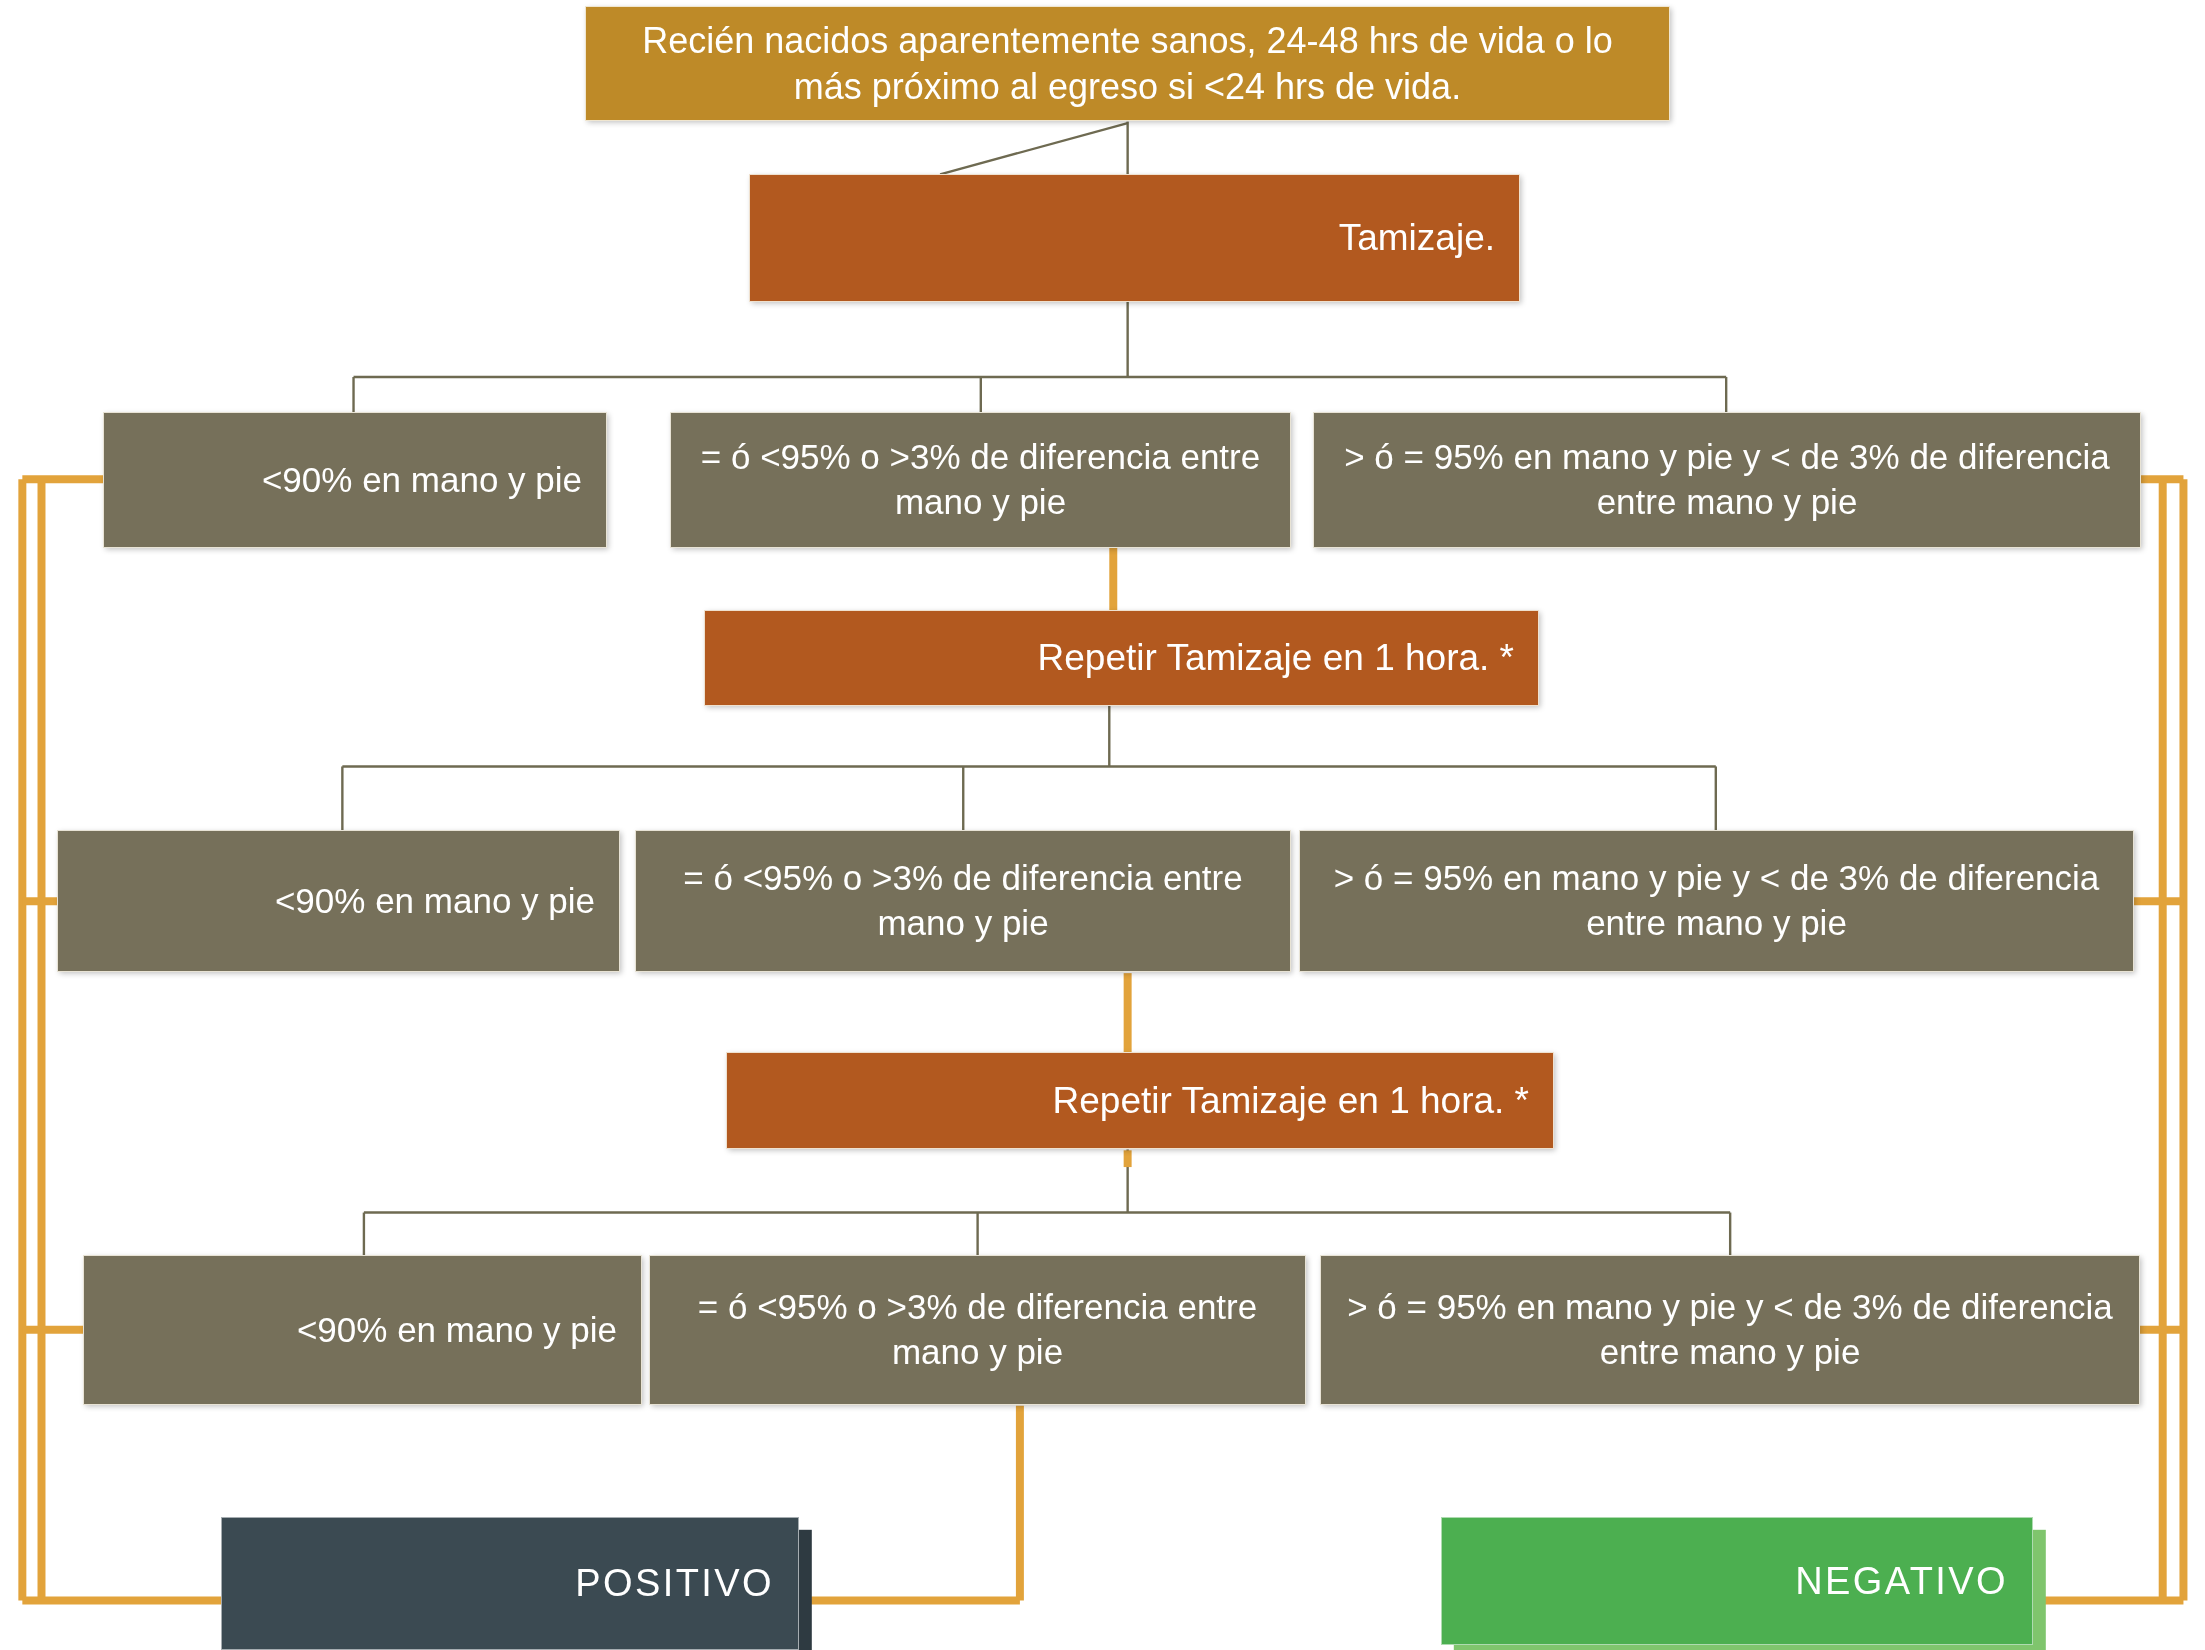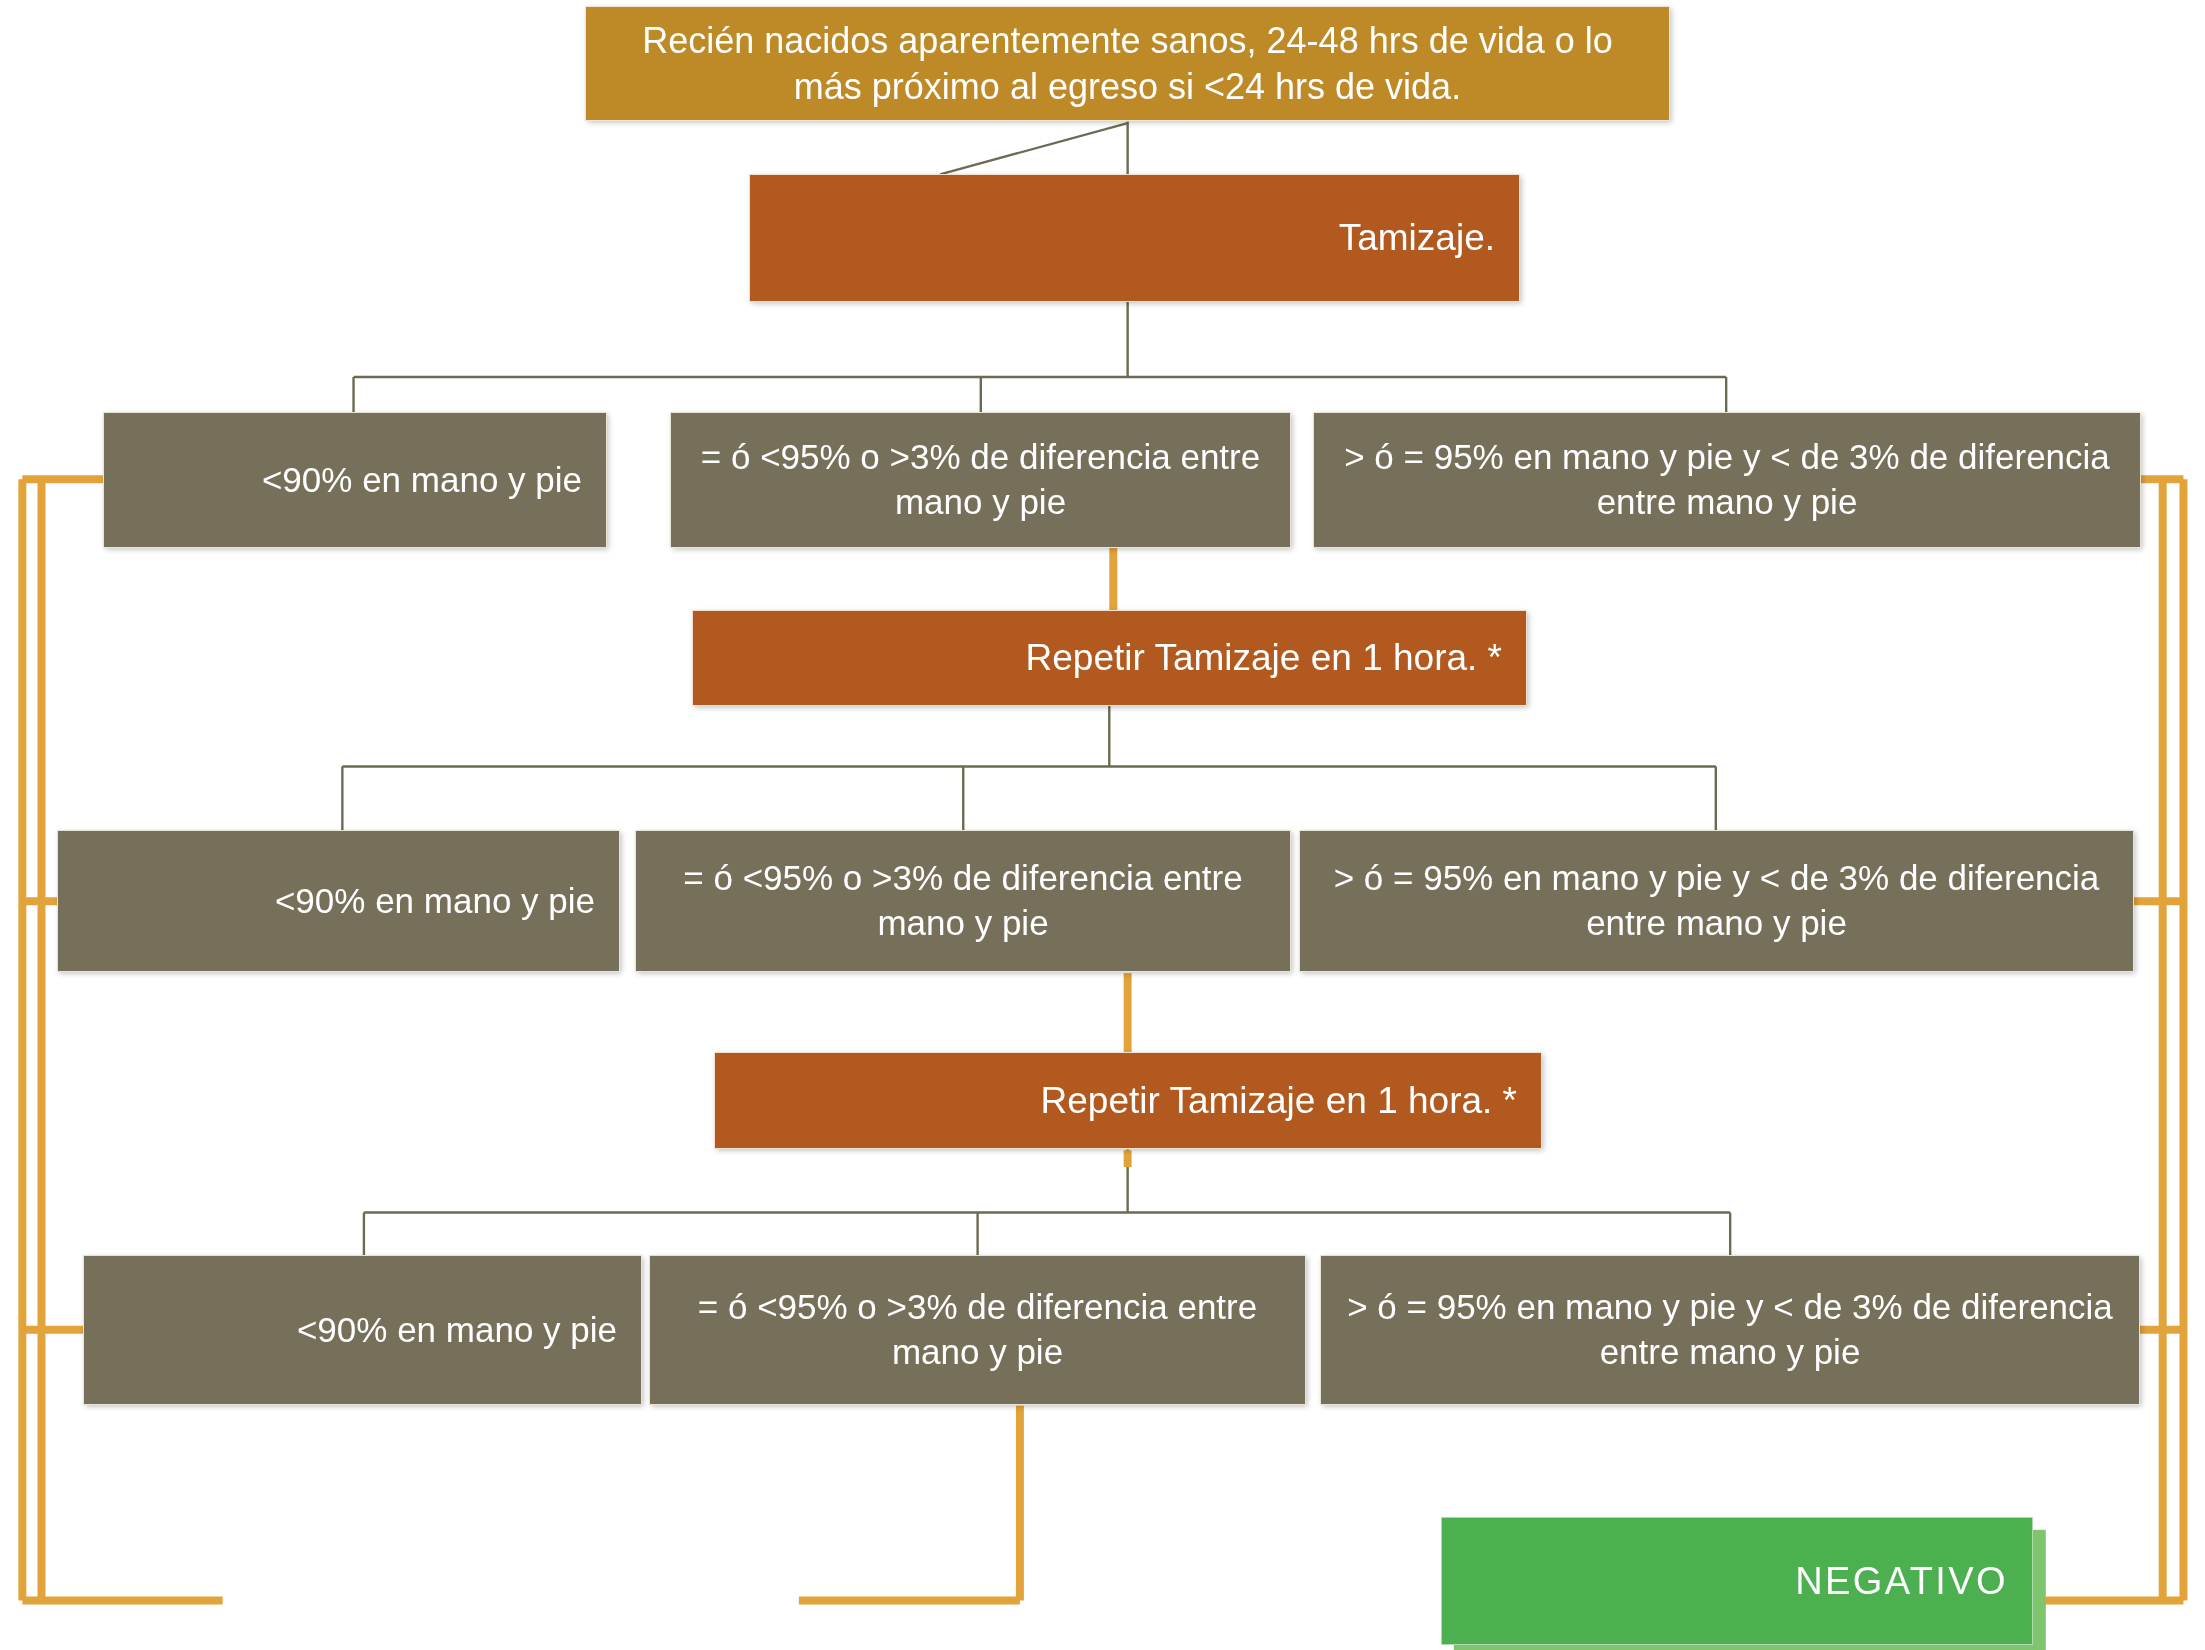--- a/index.html
+++ b/index.html
@@ -61,20 +61,21 @@
   .r1high {left:1313px; top:412px;  width:828px; height:136px;}
   .r2low  {left:57px;   top:830px; width:563px;  height:142px;}
   .r2mid  {left:635px;  top:830px; width:656px;  height:142px;}
   .r2high {left:1299px; top:830px; width:835px; height:142px;}
   .r3low  {left:83px;  top:1255px; width:559px;  height:150px;}
   .r3mid  {left:649px;  top:1255px; width:657px;  height:150px;}
   .r3high {left:1320px; top:1255px; width:820px; height:150px;}
   .repeat{
     background:var(--screening-bg);
     font-size:37px;
+    margin-left:12px;
   }
   .repeat1{left:692px; top:610px;  width:835px; height:96px;}
   .repeat2{left:714px; top:1052px; width:828px; height:97px;}
   .final{
     font-size:38px;
     letter-spacing:2.4px;
     border:1.6px solid rgba(255,255,255,0.55);
   }
   .positive{
     left:221px; top:1517px; width:578px; height:133px;
@@ -172,19 +173,22 @@
   <div class="node outcome r3low">
     <span>&lt;90% en mano y pie</span>
   </div>
   <div class="node outcome r3mid">
     <span>= ó &lt;95% o &gt;3% de diferencia entre mano y pie</span>
   </div>
   <div class="node outcome r3high">
     <span>&gt; ó = 95% en mano y pie y &lt; de 3% de diferencia entre mano y pie</span>
   </div>
 
+  <div class="node final positive">
+    <span>POSITIVO</span>
+  </div>
 
   <div class="node final negative">
     <span>NEGATIVO</span>
   </div>
 
 </div>
 
 
 </body></html>

